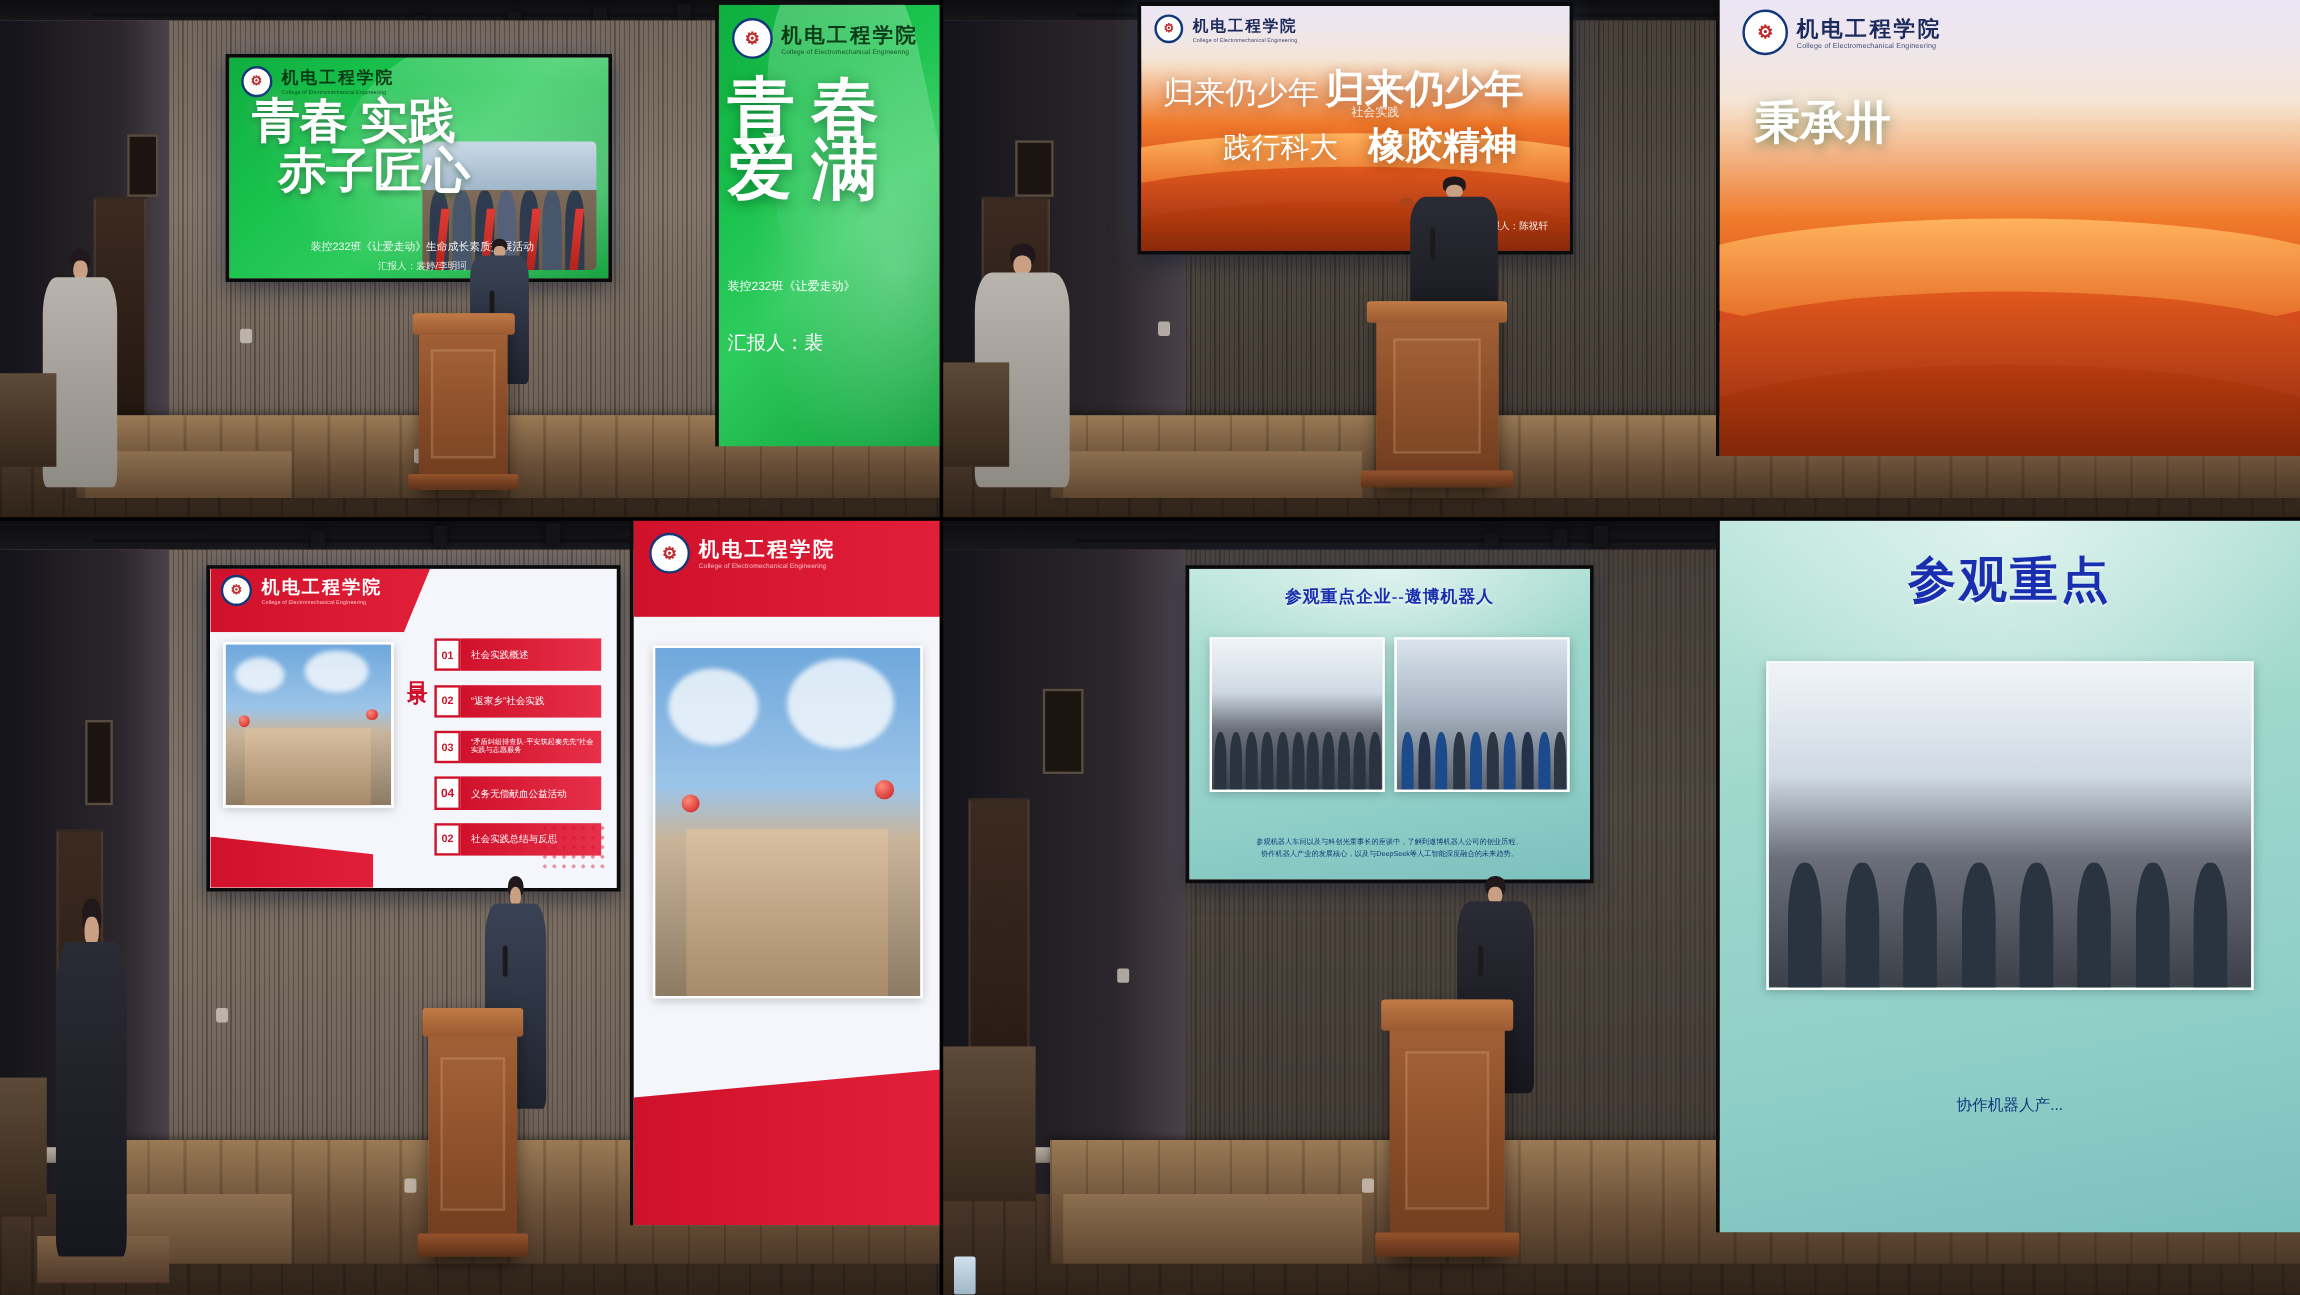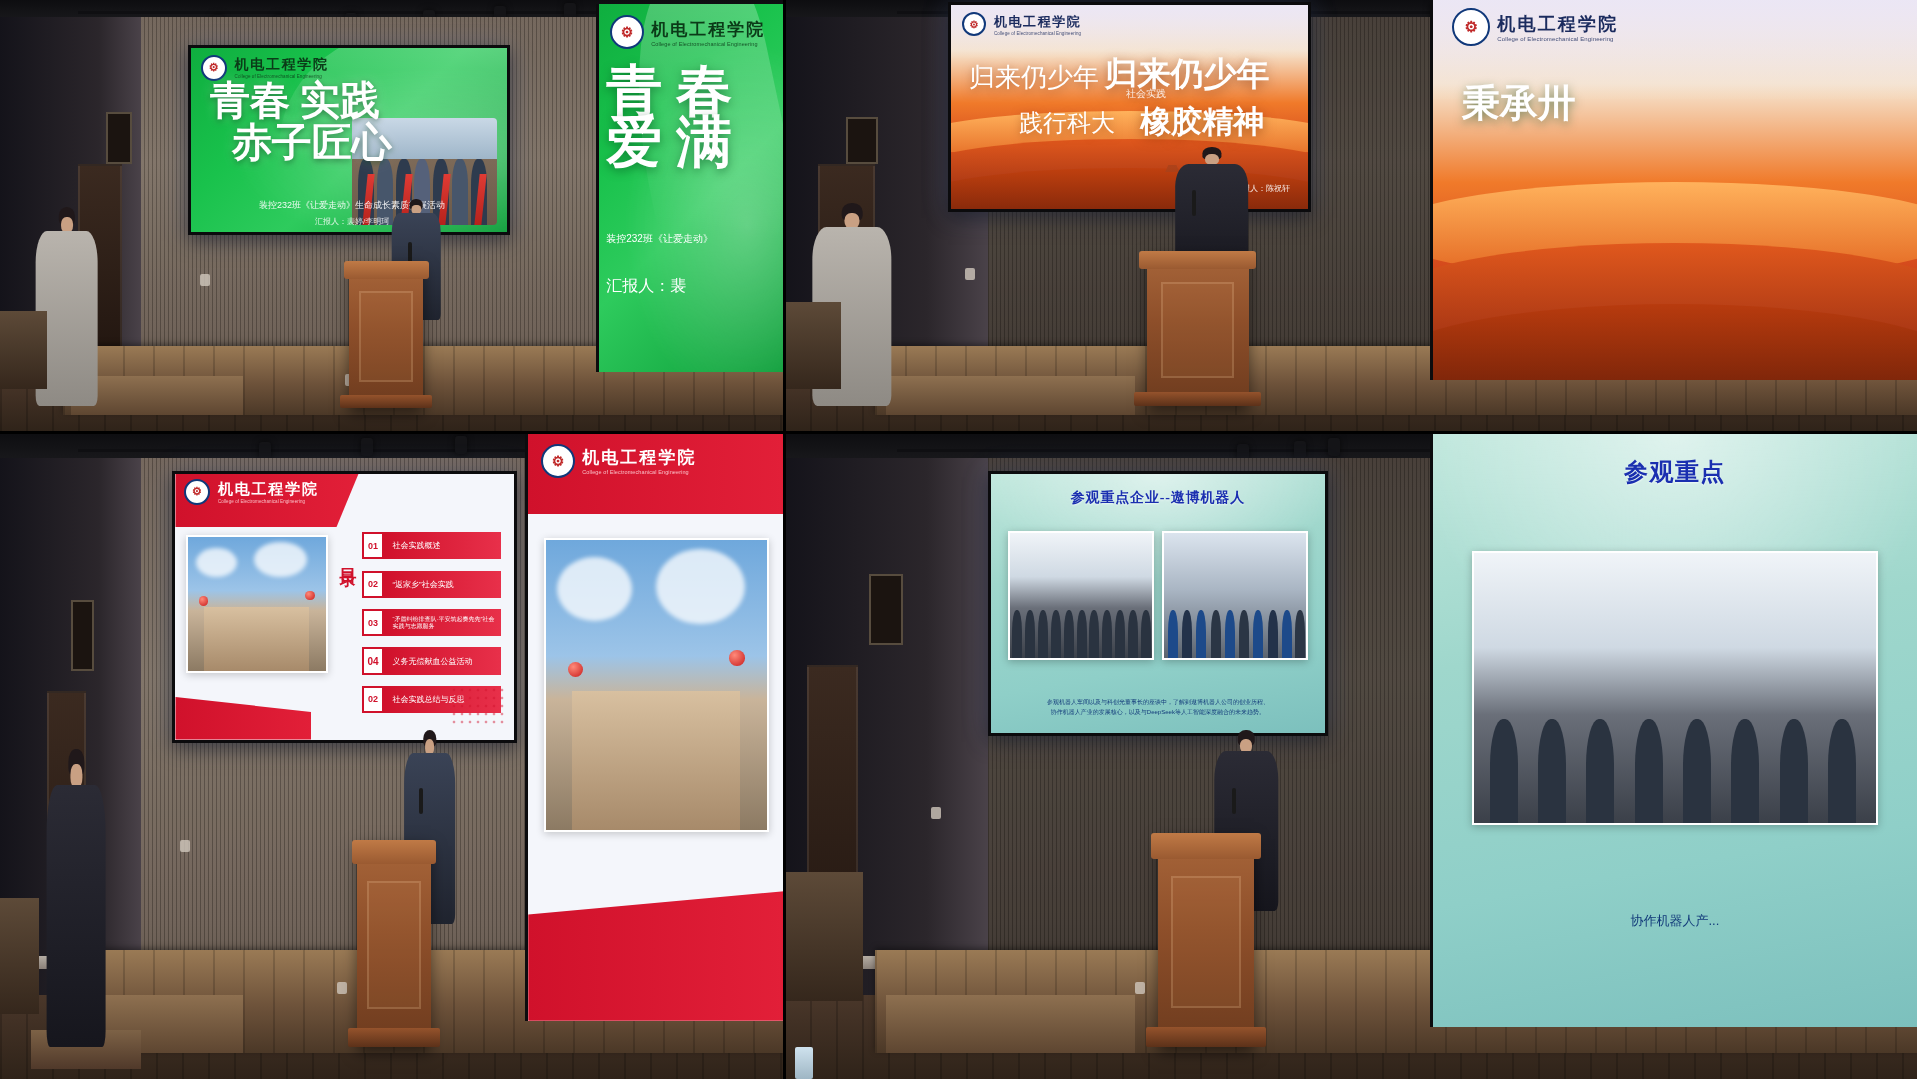--- a/index.html
+++ b/index.html
@@ -562,21 +562,21 @@
       </div>
       <div class="mic" style="left:39.5%;top:55%"></div>
       <div class="podium" style="left:33%;top:62%;width:8.5%;height:33%">
         <div class="top"></div>
         <div class="panelface"></div>
         <div class="base"></div>
       </div>
 
       <div class="bigscreen" style="left:57%;top:0;width:43%;height:92%">
         <div class="slide-blue">
-          <div class="sb-title" style="font-size:24px;top:4%">参观重点</div>
+          <div class="sb-title" style="font-size:40px;top:4%">参观重点</div>
           <div class="sb-photos" style="top:20%;height:46%;left:8%;right:8%">
             <div class="sb-ph ph-corridor">
               <div class="crowd">
                 <i style="left:4%"></i>
                   <i style="left:16%"></i>
                   <i style="left:28%"></i>
                 <i style="left:40%"></i>
                   <i style="left:52%"></i>
                   <i style="left:64%"></i>
                 <i style="left:76%"></i>

